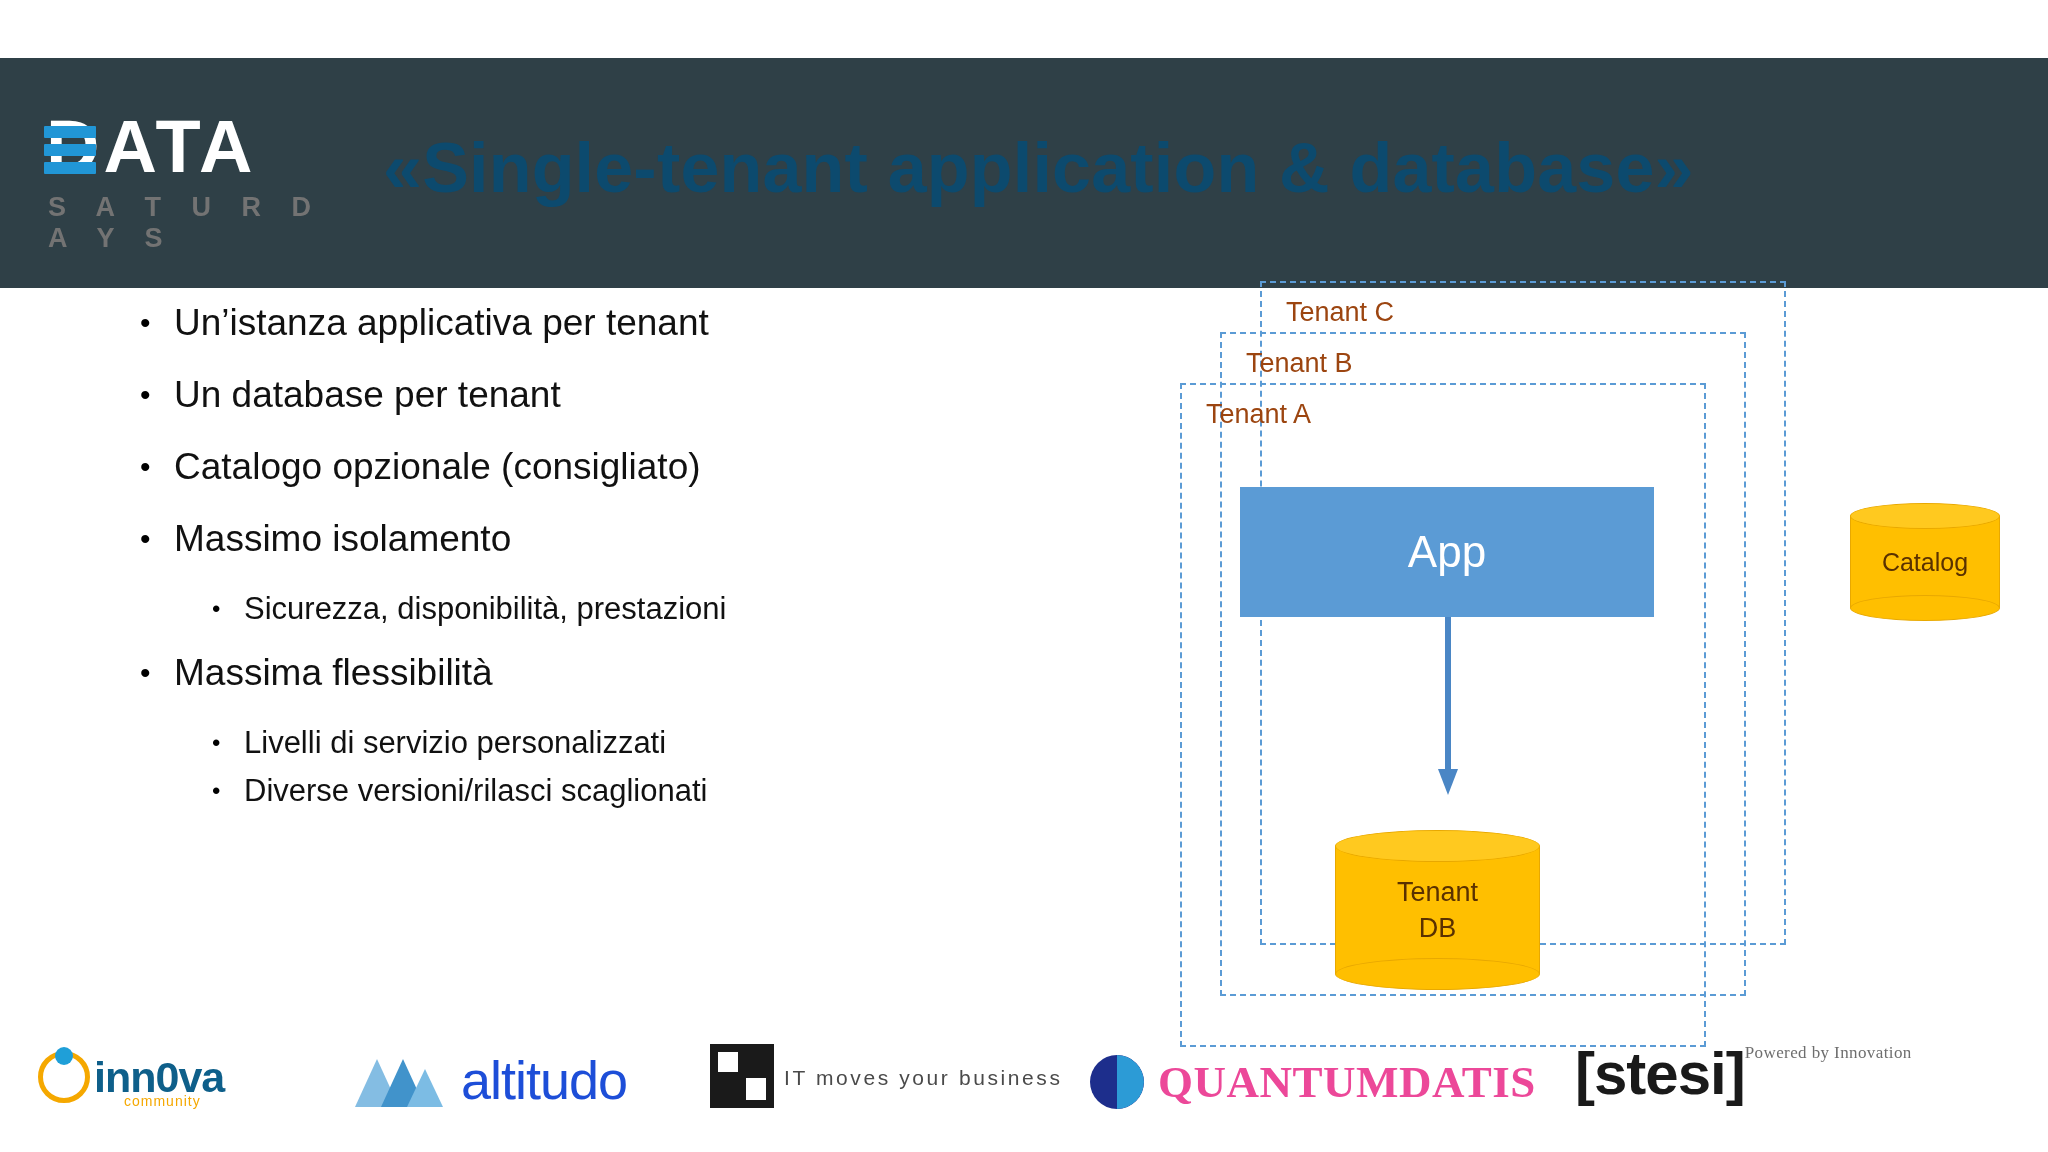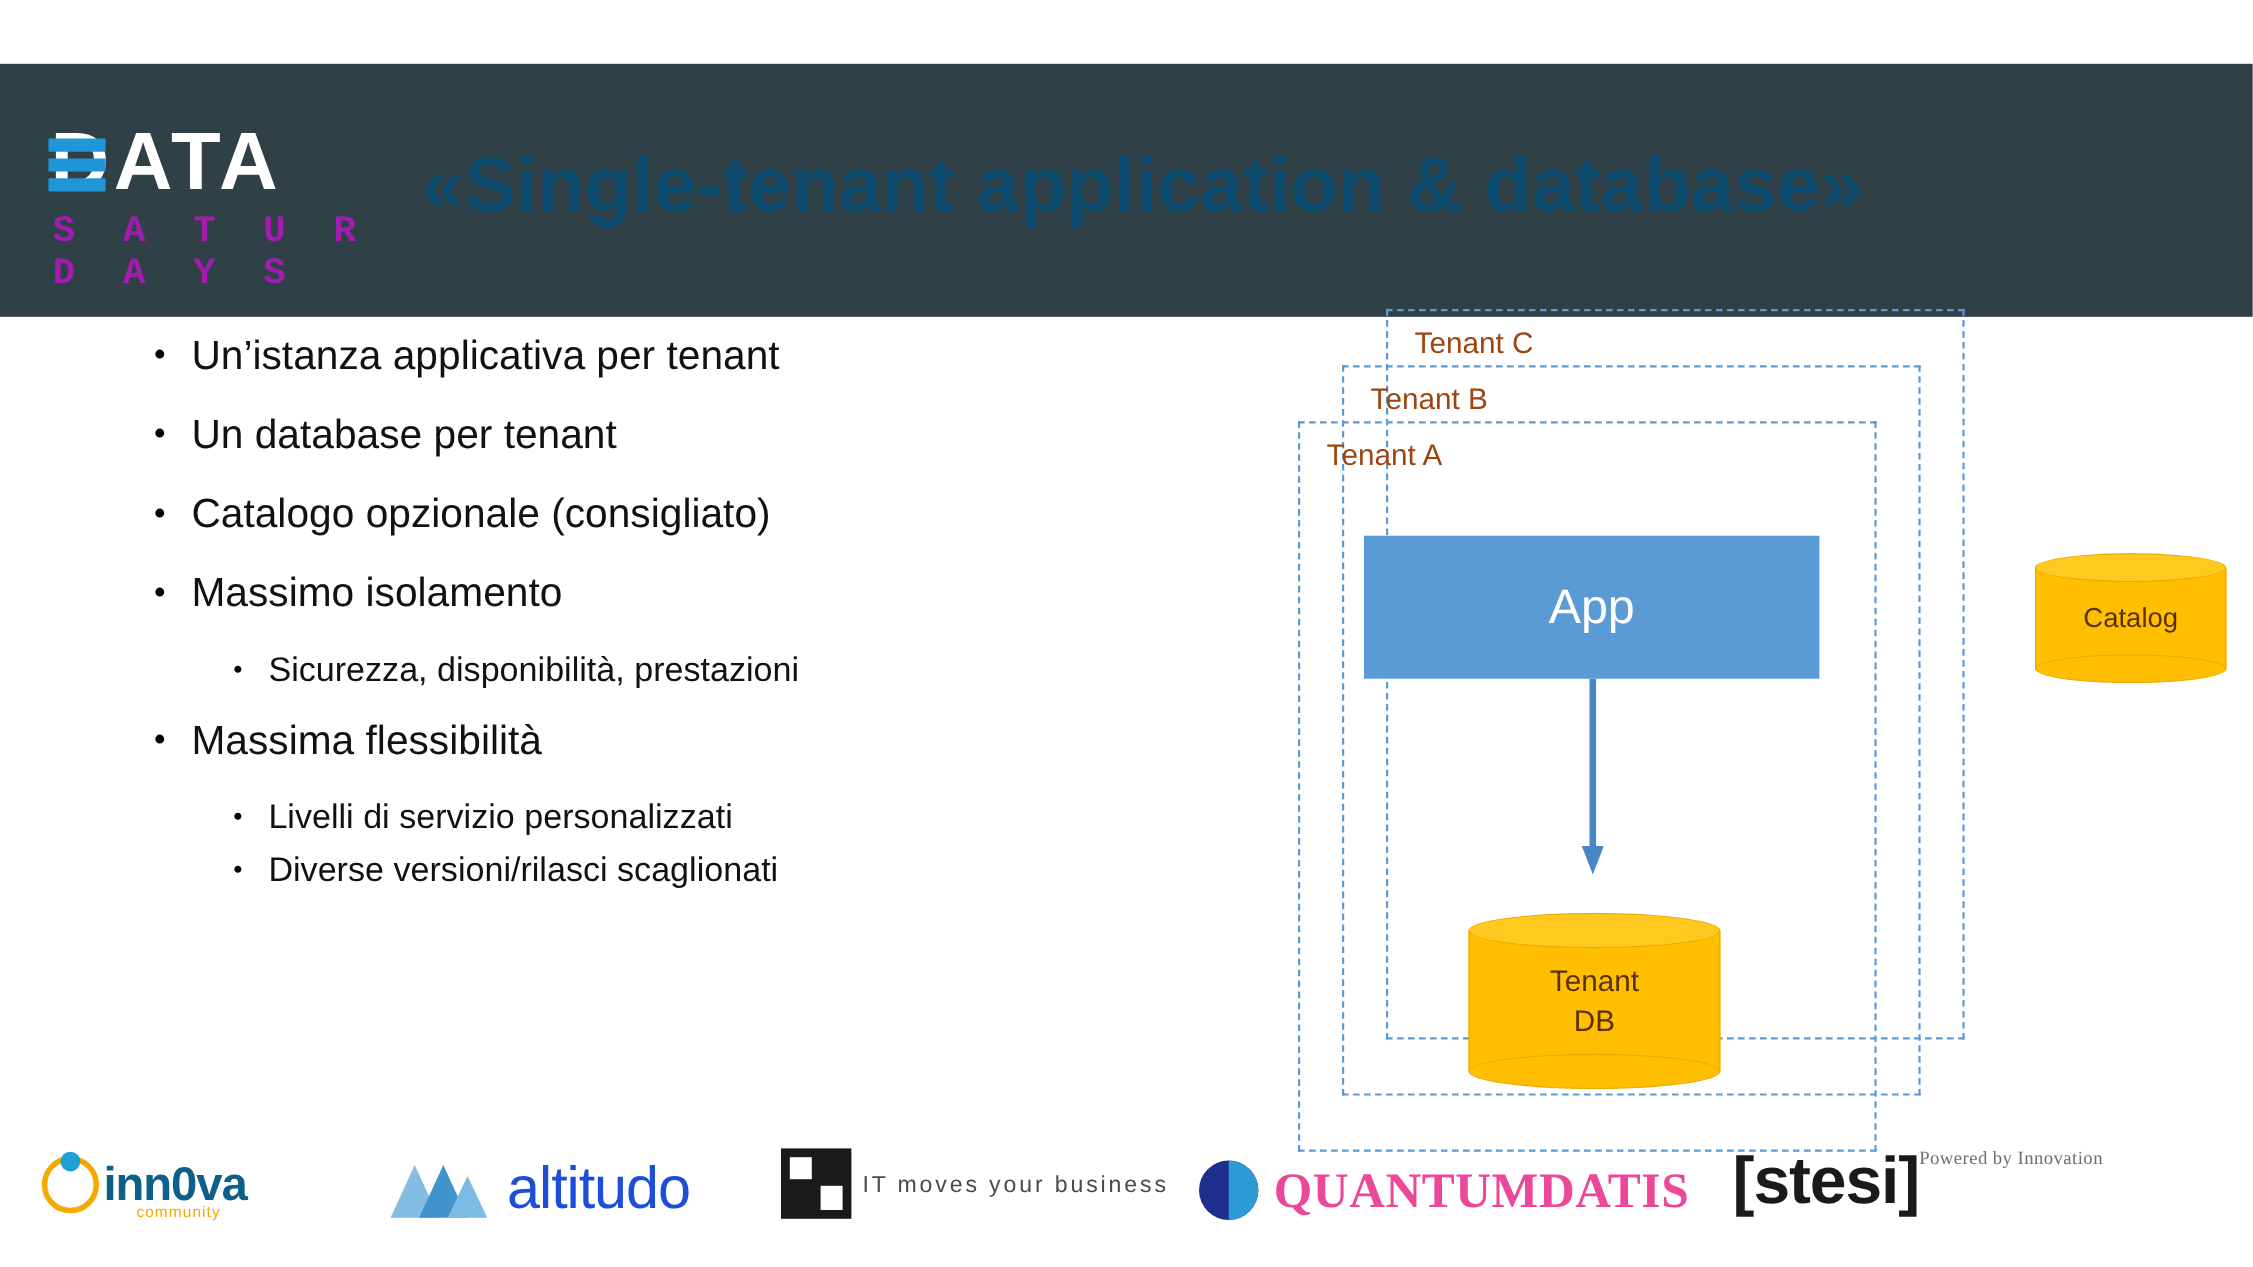--- a/index.html
+++ b/index.html
@@ -59,26 +59,26 @@
     font-size: 74px;
     font-weight: 800;
     letter-spacing: 4px;
     color: #ffffff;
     line-height: 78px;
     padding-left: 8px;
     font-family: "Liberation Sans", sans-serif;
   }
   .logo-sub {
     margin-top: 6px;
-    font-size: 34px;
+    font-size: 27px;
     font-weight: 700;
     letter-spacing: 11.5px;
-    color: #a21caf;
+    color: #737373;
     padding-left: 10px;
-    font-family: Liberation Mono, monospace;
+    font-family: Liberation Sans, sans-serif;
   }
 
   .slide-title {
     position: absolute;
     left: 383px;
     top: 128px;
     font-size: 70px;
     font-weight: 700;
     color: #0c4a6e;
     letter-spacing: 0.2px;
@@ -199,21 +199,20 @@
     width: 0;
     height: 0;
     border-left: 10px solid transparent;
     border-right: 10px solid transparent;
     border-top: 26px solid #4A86C5;
   }
 
   
   .cyl {
     position: absolute;
-    padding-left: 24px;
   }
   .cyl .body {
     position: absolute;
     left: 0;
     top: 16px;
     width: 100%;
     bottom: 16px;
     background: #FFBF00;
     border-left: 1px solid #E8A800;
     border-right: 1px solid #E8A800;

